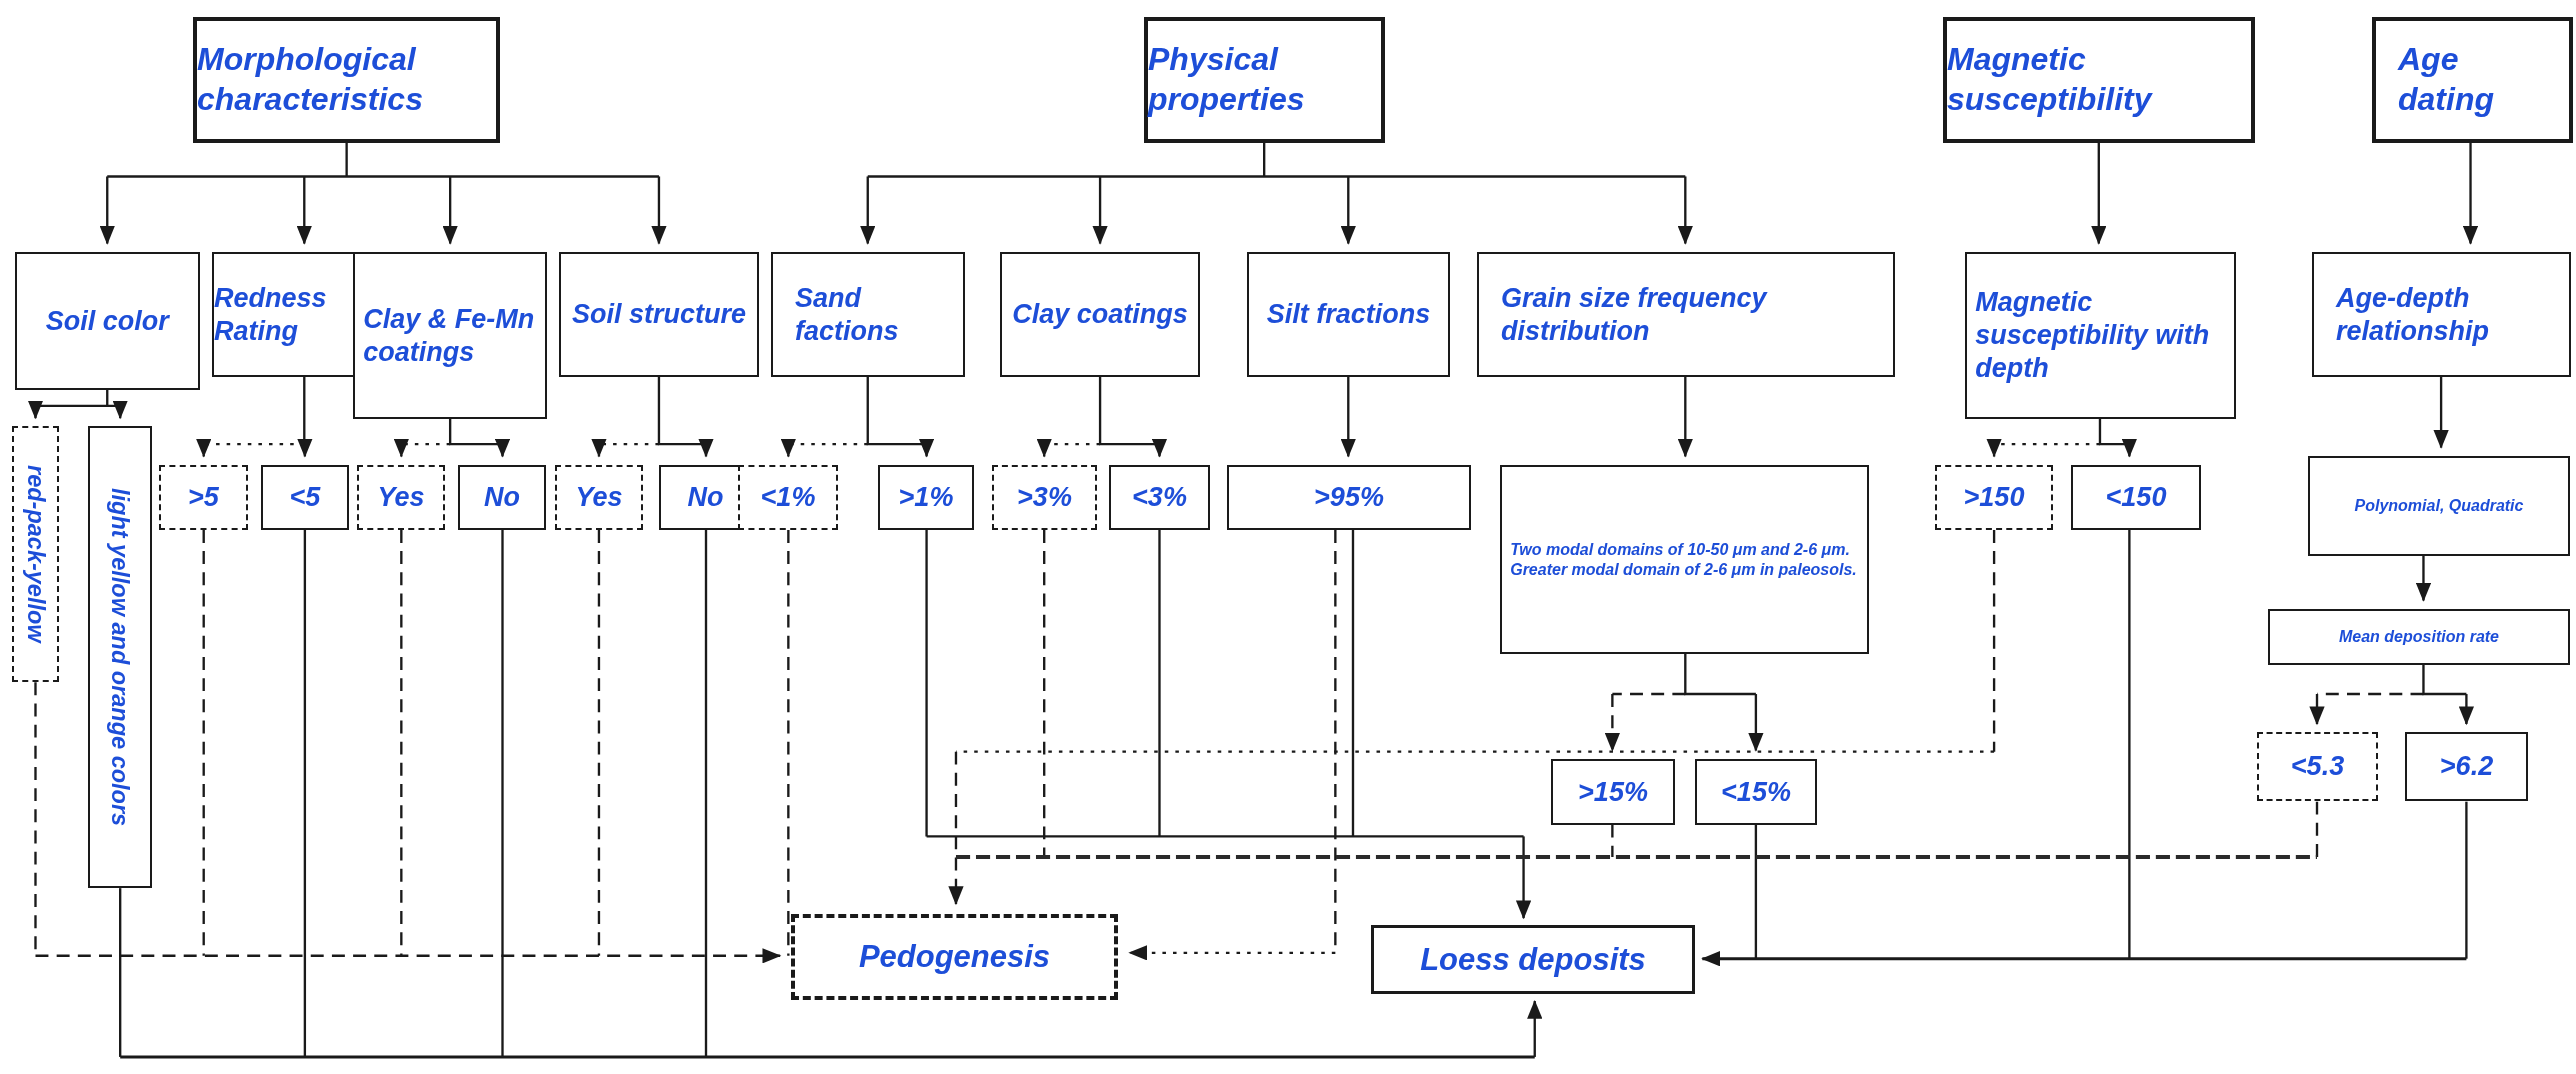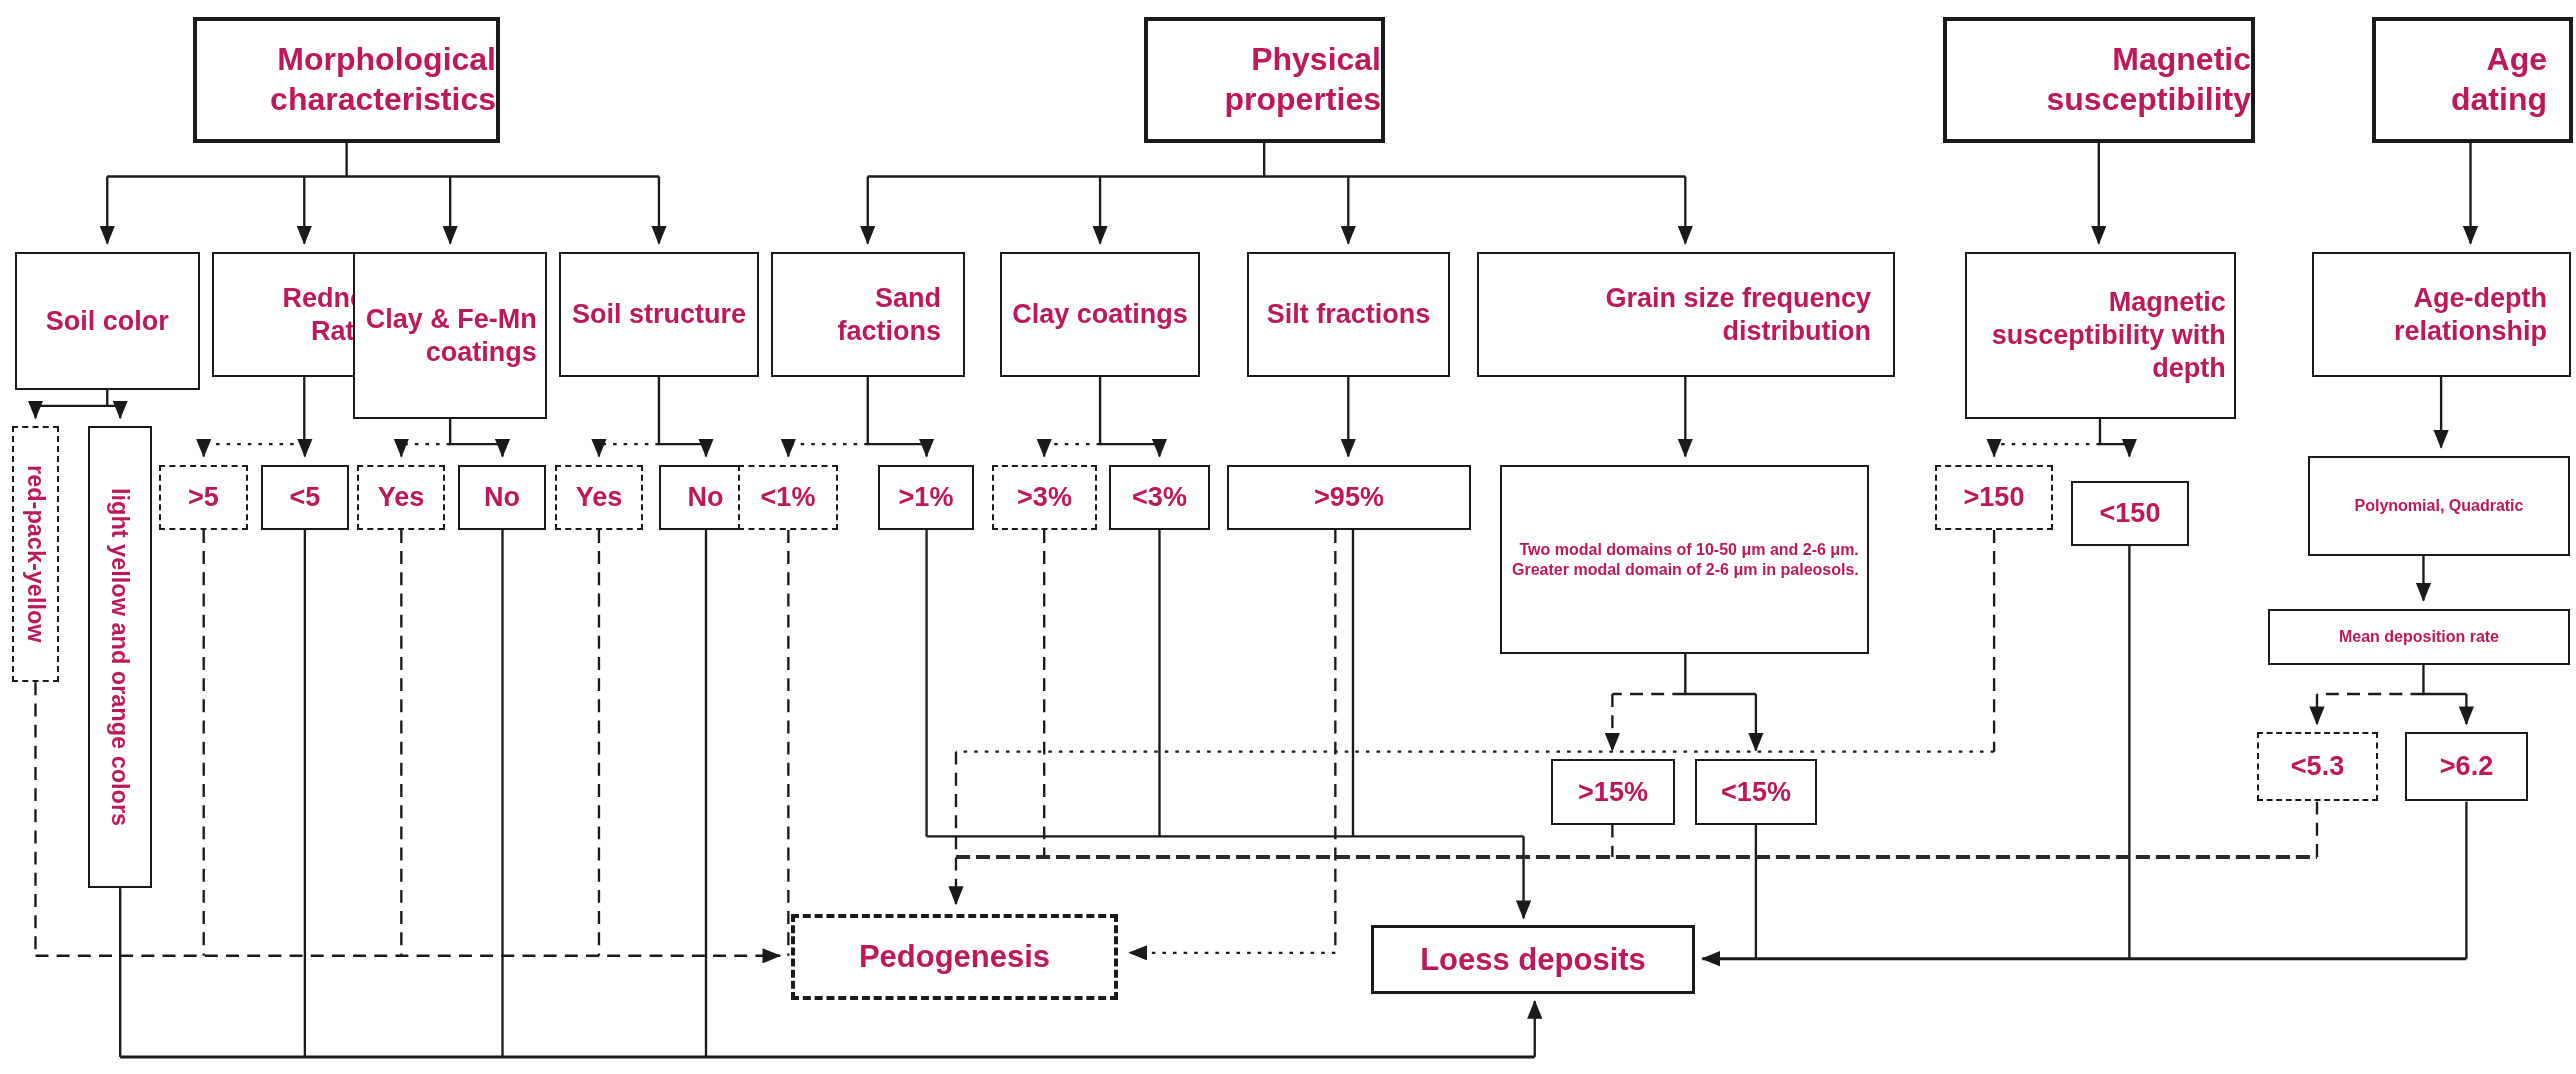--- a/index.html
+++ b/index.html
@@ -1,22 +1,22 @@
 <!DOCTYPE html>
 <html style="font-size:9.4px"><head>
 <meta charset="utf-8">
 <style>
   html,body{margin:0;padding:0;background:#ffffff;}
   body{width:2576px;height:1074px;overflow:hidden;
        font-family:"Liberation Sans","DejaVu Sans",sans-serif;}
   #canvas{position:relative;width:2576px;height:1074px;background:#ffffff;}
   #wires{position:absolute;left:0;top:0;z-index:1;}
   .box{position:absolute;z-index:2;display:flex;align-items:center;justify-content:center;
-       text-align:right;background:#ffffff;border:2.9px solid #1a1a1a;color:#be185d;
-       font-weight:bold;box-sizing:border-box;line-height:1.22;}
+       text-align:left;background:#ffffff;border:2.9px solid #1a1a1a;color:#1d4ed8;
+       font-weight:bold;box-sizing:border-box;line-height:1.22;font-style:italic;}
   .lv1{border-width:4.1px;font-size:32px;}
   .lv2{border-width:2.9px;font-size:27px;}
   .lv3{border-width:2.9px;font-size:27px;}
   .small{border-width:2.9px;font-size:16px;}
   .dashed{border-style:dashed;}
   .pad40{padding:0 22px;}
   .pad14{padding:0 8.2px;}
   .vert{writing-mode:vertical-rl;font-size:23.5px;border-width:2.9px;}
   .outcome{font-size:31px;border-width:3.5px;}
   .outcome.dashed{border-width:4.1px;}
@@ -155,21 +155,21 @@
 <div class="box lv3" style="left:458px;top:465px;width:88px;height:65px">No</div>
 <div class="box lv3 dashed" style="left:555px;top:465px;width:88px;height:65px">Yes</div>
 <div class="box lv3" style="left:659px;top:465px;width:93px;height:65px">No</div>
 <div class="box lv3 dashed" style="left:738px;top:465px;width:100px;height:65px">&lt;1%</div>
 <div class="box lv3" style="left:878px;top:465px;width:96px;height:65px">&gt;1%</div>
 <div class="box lv3 dashed" style="left:992px;top:465px;width:105px;height:65px">&gt;3%</div>
 <div class="box lv3" style="left:1109px;top:465px;width:101px;height:65px">&lt;3%</div>
 <div class="box lv3" style="left:1227px;top:465px;width:244px;height:65px">&gt;95%</div>
 <div class="box small pad14" style="left:1500px;top:465px;width:369px;height:189px">Two modal domains of 10-50 μm and 2-6 μm. Greater modal domain of 2-6 μm in paleosols.</div>
 <div class="box lv3 dashed" style="left:1935px;top:465px;width:118px;height:65px">&gt;150</div>
-<div class="box lv3" style="left:2071px;top:481px;width:118px;height:65px">&lt;150</div>
+<div class="box lv3" style="left:2071px;top:465px;width:130px;height:65px">&lt;150</div>
 <div class="box small" style="left:2308px;top:456px;width:262px;height:100px">Polynomial, Quadratic</div>
 <div class="box small" style="left:2268px;top:609px;width:302px;height:56px">Mean deposition rate</div>
 <div class="box lv3" style="left:1551px;top:759px;width:124px;height:66px">&gt;15%</div>
 <div class="box lv3" style="left:1695px;top:759px;width:122px;height:66px">&lt;15%</div>
 <div class="box lv3 dashed" style="left:2257px;top:732px;width:121px;height:69px">&lt;5.3</div>
 <div class="box lv3" style="left:2405px;top:732px;width:123px;height:69px">&gt;6.2</div>
 
 <div class="box outcome dashed" style="left:791px;top:914px;width:327px;height:86px">Pedogenesis</div>
 <div class="box outcome" style="left:1371px;top:925px;width:324px;height:69px">Loess deposits</div>
 

